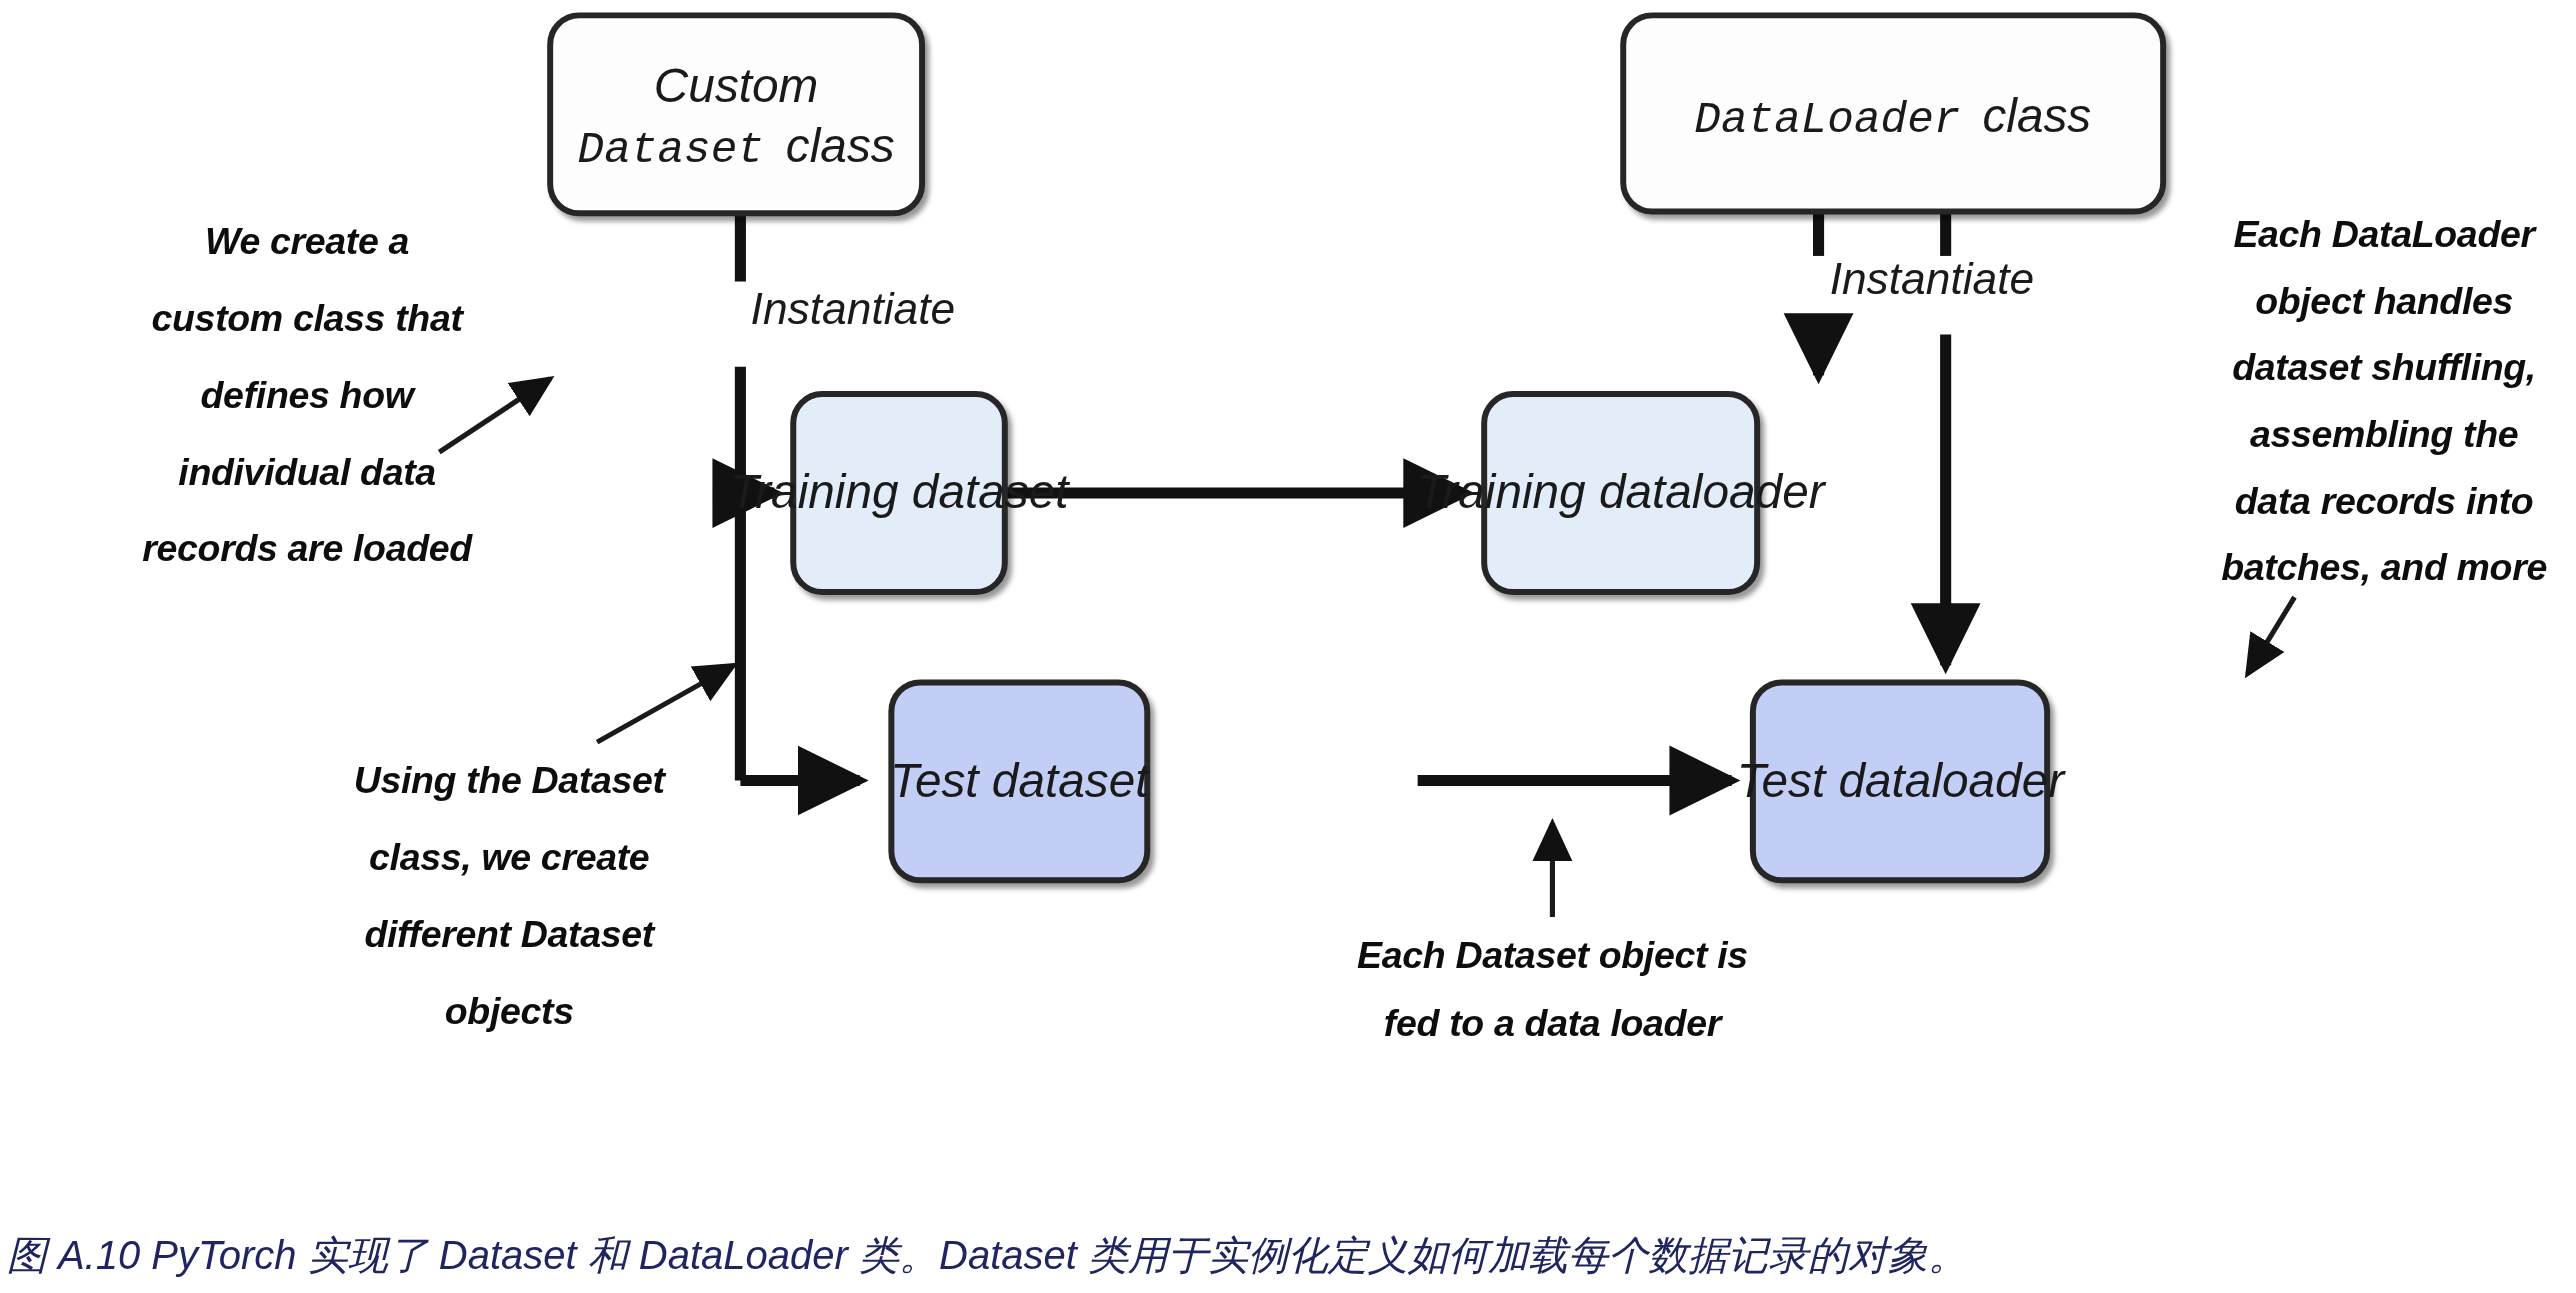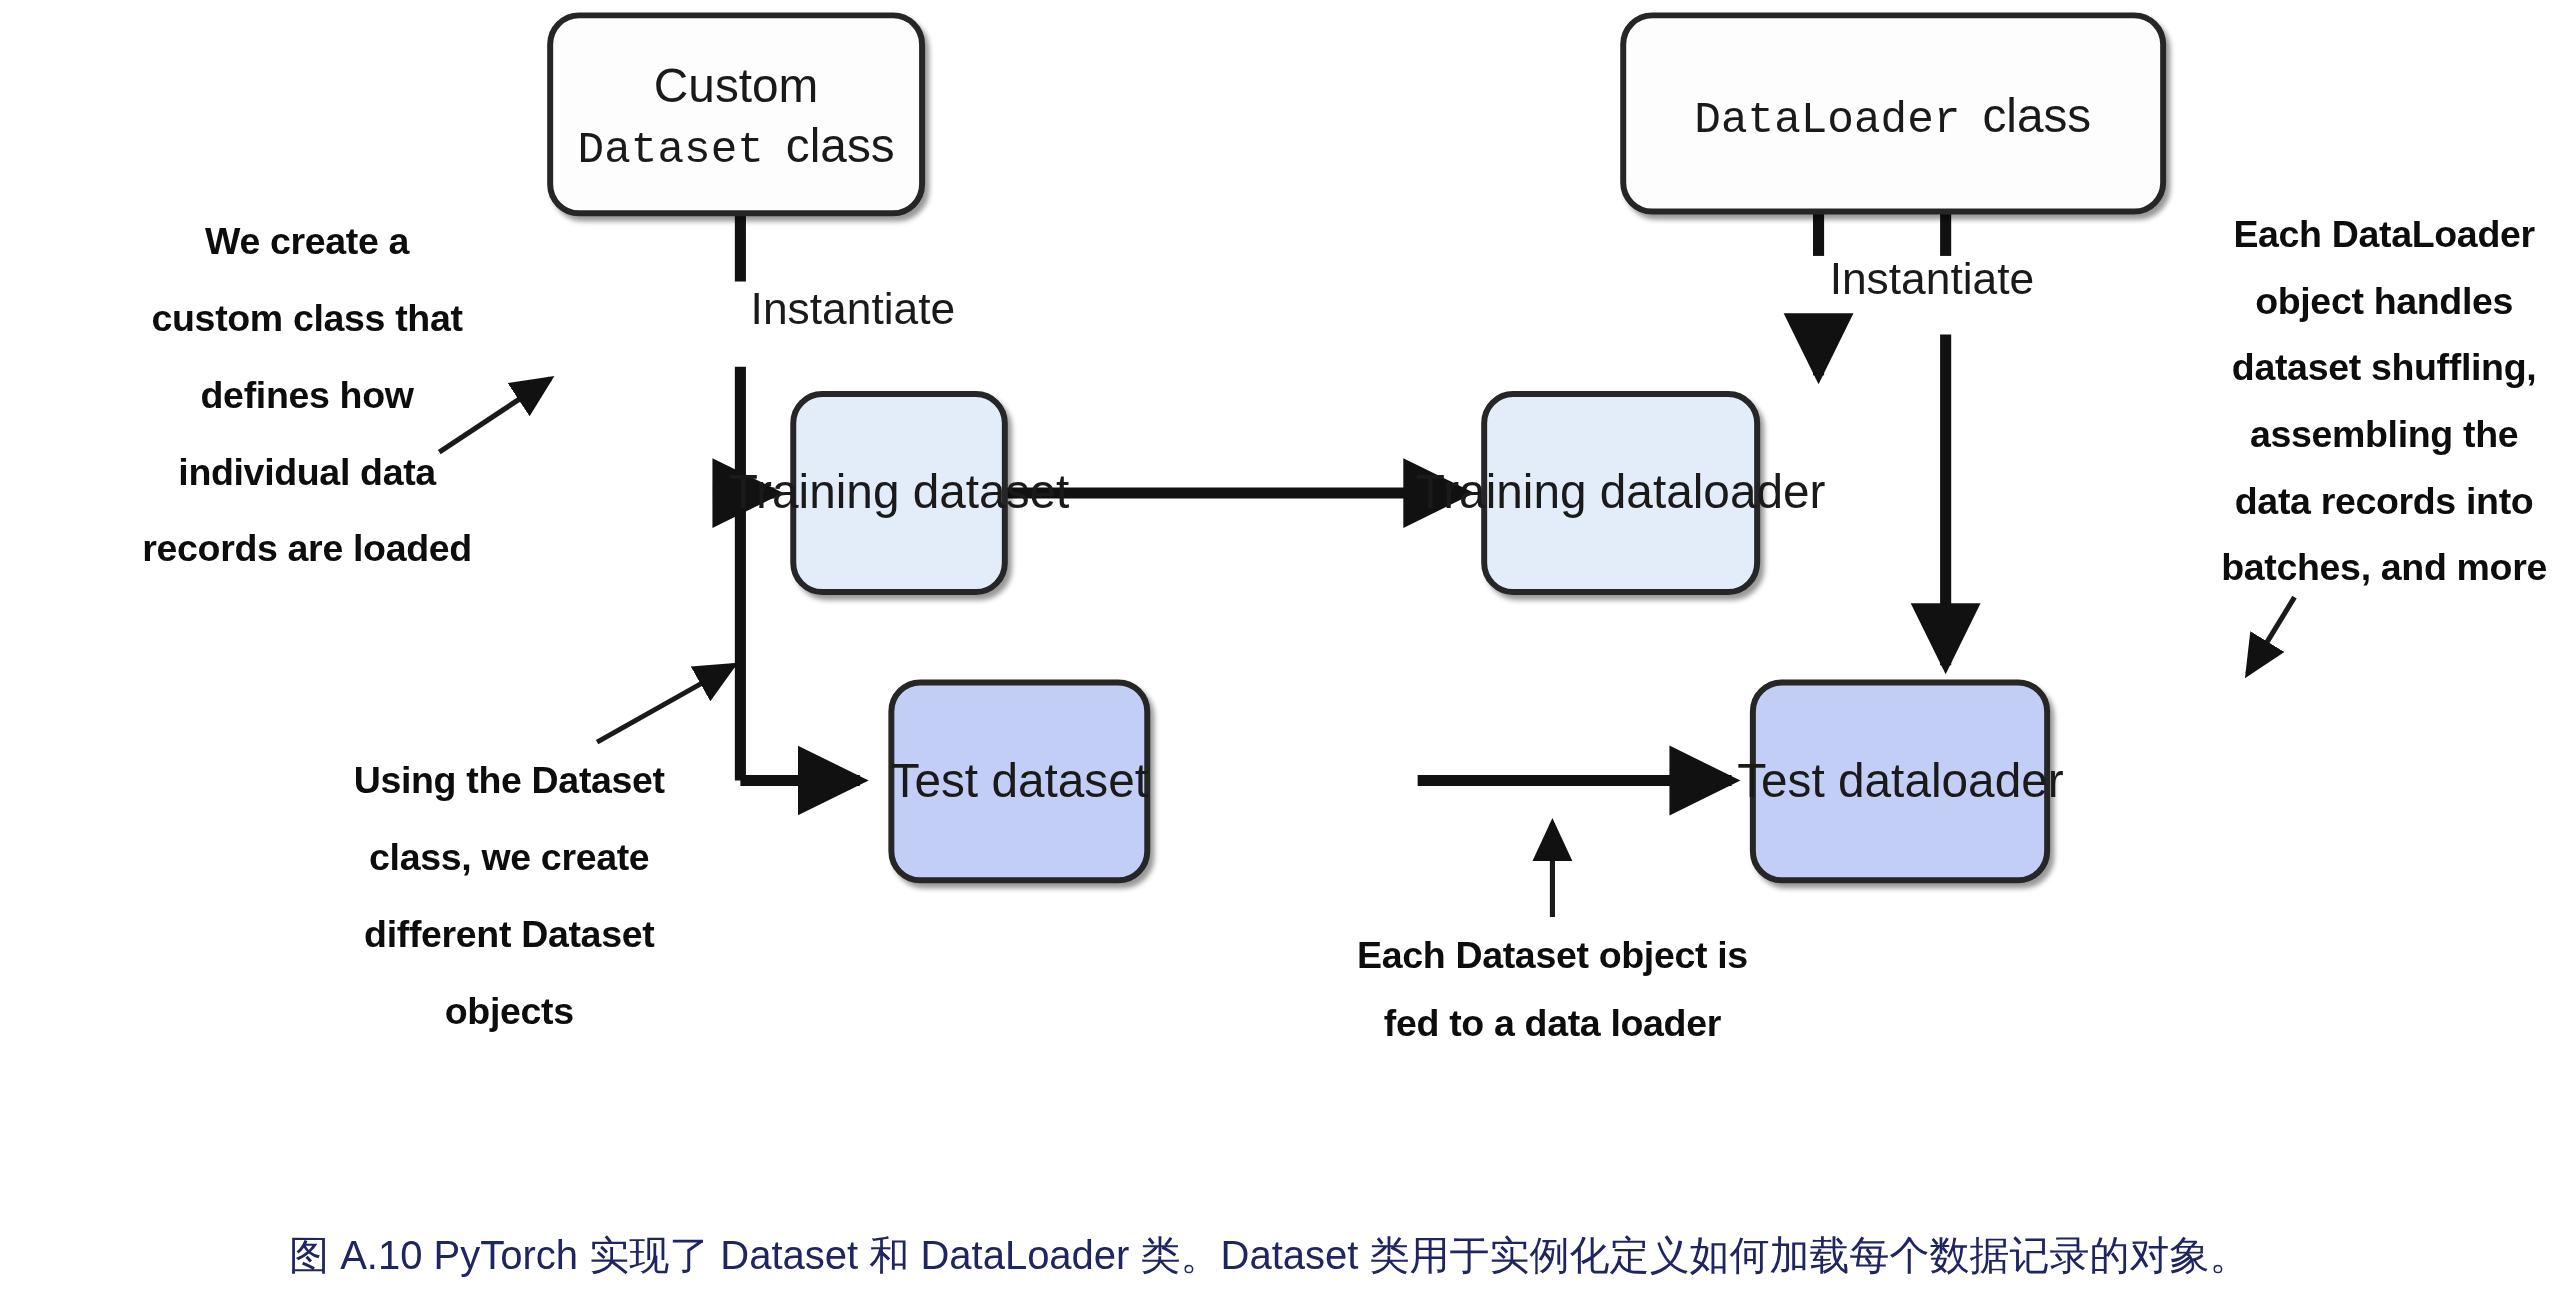--- a/index.html
+++ b/index.html
@@ -12,20 +12,21 @@
     width: 2576px;
     height: 1293px;
     overflow: hidden;
     position: relative;
   }
   #figure-root {
     position: relative;
     width: 2576px;
     height: 1027px;
     background: #ffffff;
+    font-style: italic;
   }
   #diagram-svg {
     position: absolute;
     left: 0;
     top: 0;
     width: 2576px;
     height: 1126px;
     display: block;
   }
   
@@ -56,21 +57,21 @@
     position: absolute;
     left: 6.8px;
     top: 1170px;
     width: 2525px;
     font-family: "Liberation Sans", sans-serif;
     font-size: 40px;
     line-height: 1.42;
     color: #1f2560;
     white-space: pre-line;
   }
-  .cap-line { display: block; text-align: center; }
+  .cap-line { display: block; }
 </style>
 </head>
 <body>
 
 <div id="figure-root">
 
   <svg id="diagram-svg" viewBox="0 0 3020 1320">
     <defs>
       <marker id="arrowhead-big" markerWidth="7" markerHeight="7" refX="5.6" refY="3.5" orient="auto" markerUnits="strokeWidth">
         <path d="M0,0.35 L6.4,3.5 L0,6.65 Z" fill="#111111"></path>

